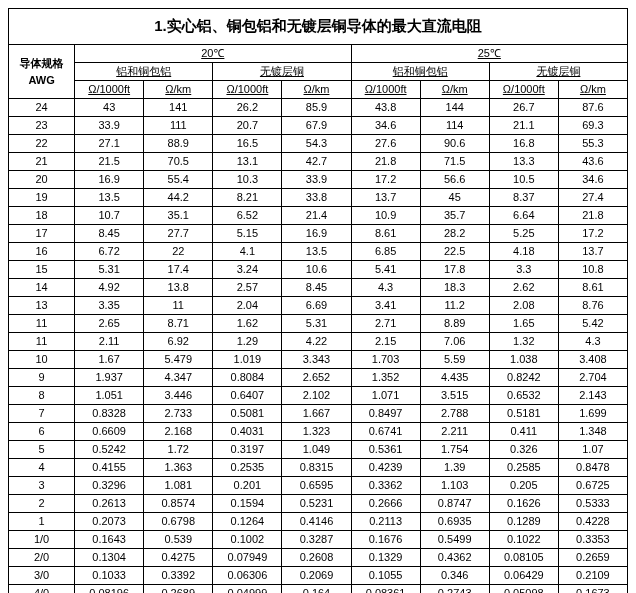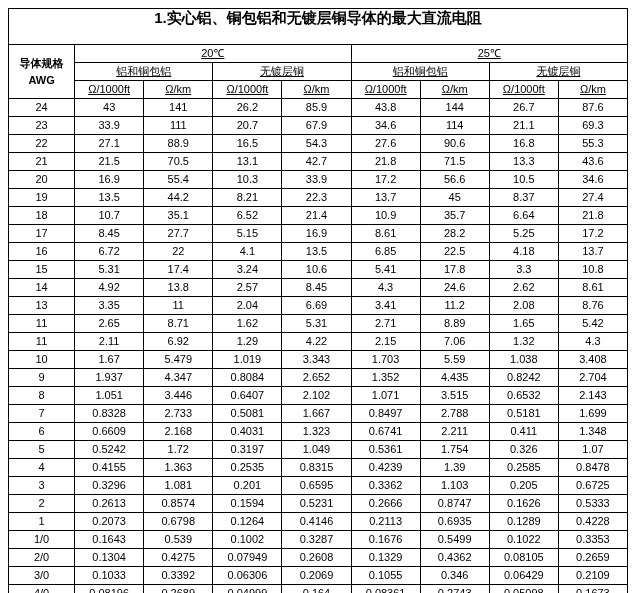--- a/index.html
+++ b/index.html
@@ -20,21 +20,21 @@
     position: relative;
     box-sizing: border-box;
   }
   .title-wrap {
     box-sizing: border-box;
     margin: 8px 8px 0 8px;
     border: 1px solid #000;
     border-bottom: none;
     height: 36px;
     display: flex;
-    align-items: flex-start;
+    align-items: center;
     justify-content: center;
   }
   .title {
     font-size: 15px;
     font-weight: bold;
     letter-spacing: 0px;
     text-align: center;
   }
   table.awg {
     box-sizing: border-box;
@@ -185,21 +185,21 @@
           <td>17.2</td>
           <td>56.6</td>
           <td>10.5</td>
           <td>34.6</td>
         </tr>
         <tr>
           <td class="awg-label">19</td>
           <td>13.5</td>
           <td>44.2</td>
           <td>8.21</td>
-          <td>22.3</td>
+          <td>33.8</td>
           <td>13.7</td>
           <td>45</td>
           <td>8.37</td>
           <td>27.4</td>
         </tr>
         <tr>
           <td class="awg-label">18</td>
           <td>10.7</td>
           <td>35.1</td>
           <td>6.52</td>
@@ -242,21 +242,21 @@
           <td>3.3</td>
           <td>10.8</td>
         </tr>
         <tr>
           <td class="awg-label">14</td>
           <td>4.92</td>
           <td>13.8</td>
           <td>2.57</td>
           <td>8.45</td>
           <td>4.3</td>
-          <td>24.6</td>
+          <td>18.3</td>
           <td>2.62</td>
           <td>8.61</td>
         </tr>
         <tr>
           <td class="awg-label">13</td>
           <td>3.35</td>
           <td>11</td>
           <td>2.04</td>
           <td>6.69</td>
           <td>3.41</td>

